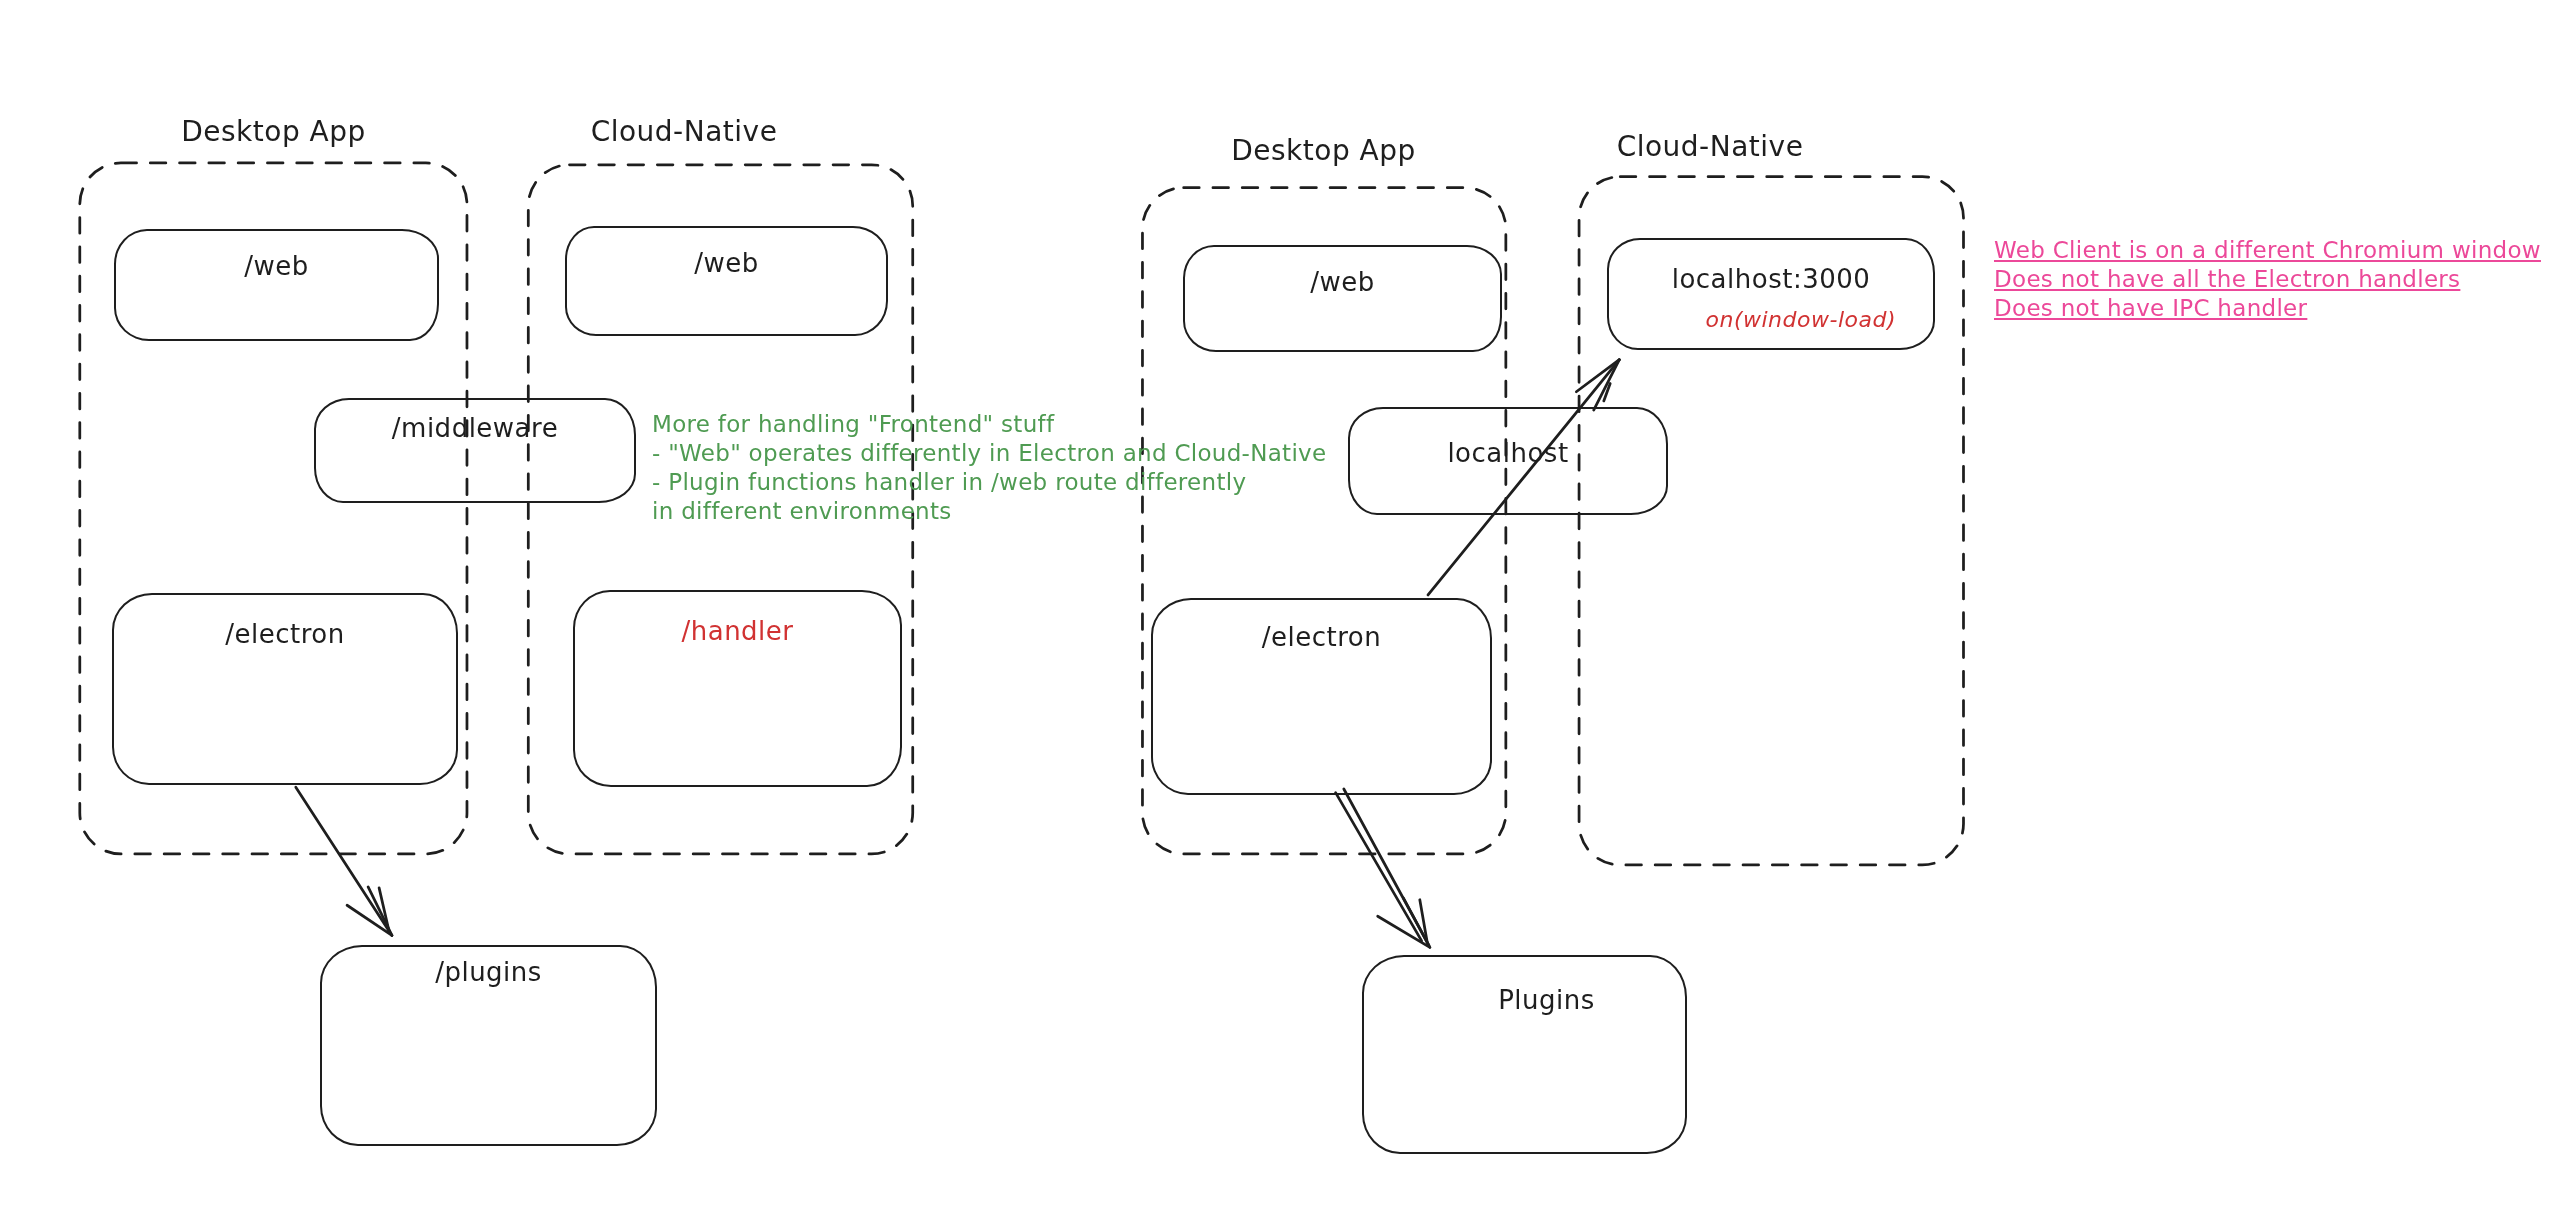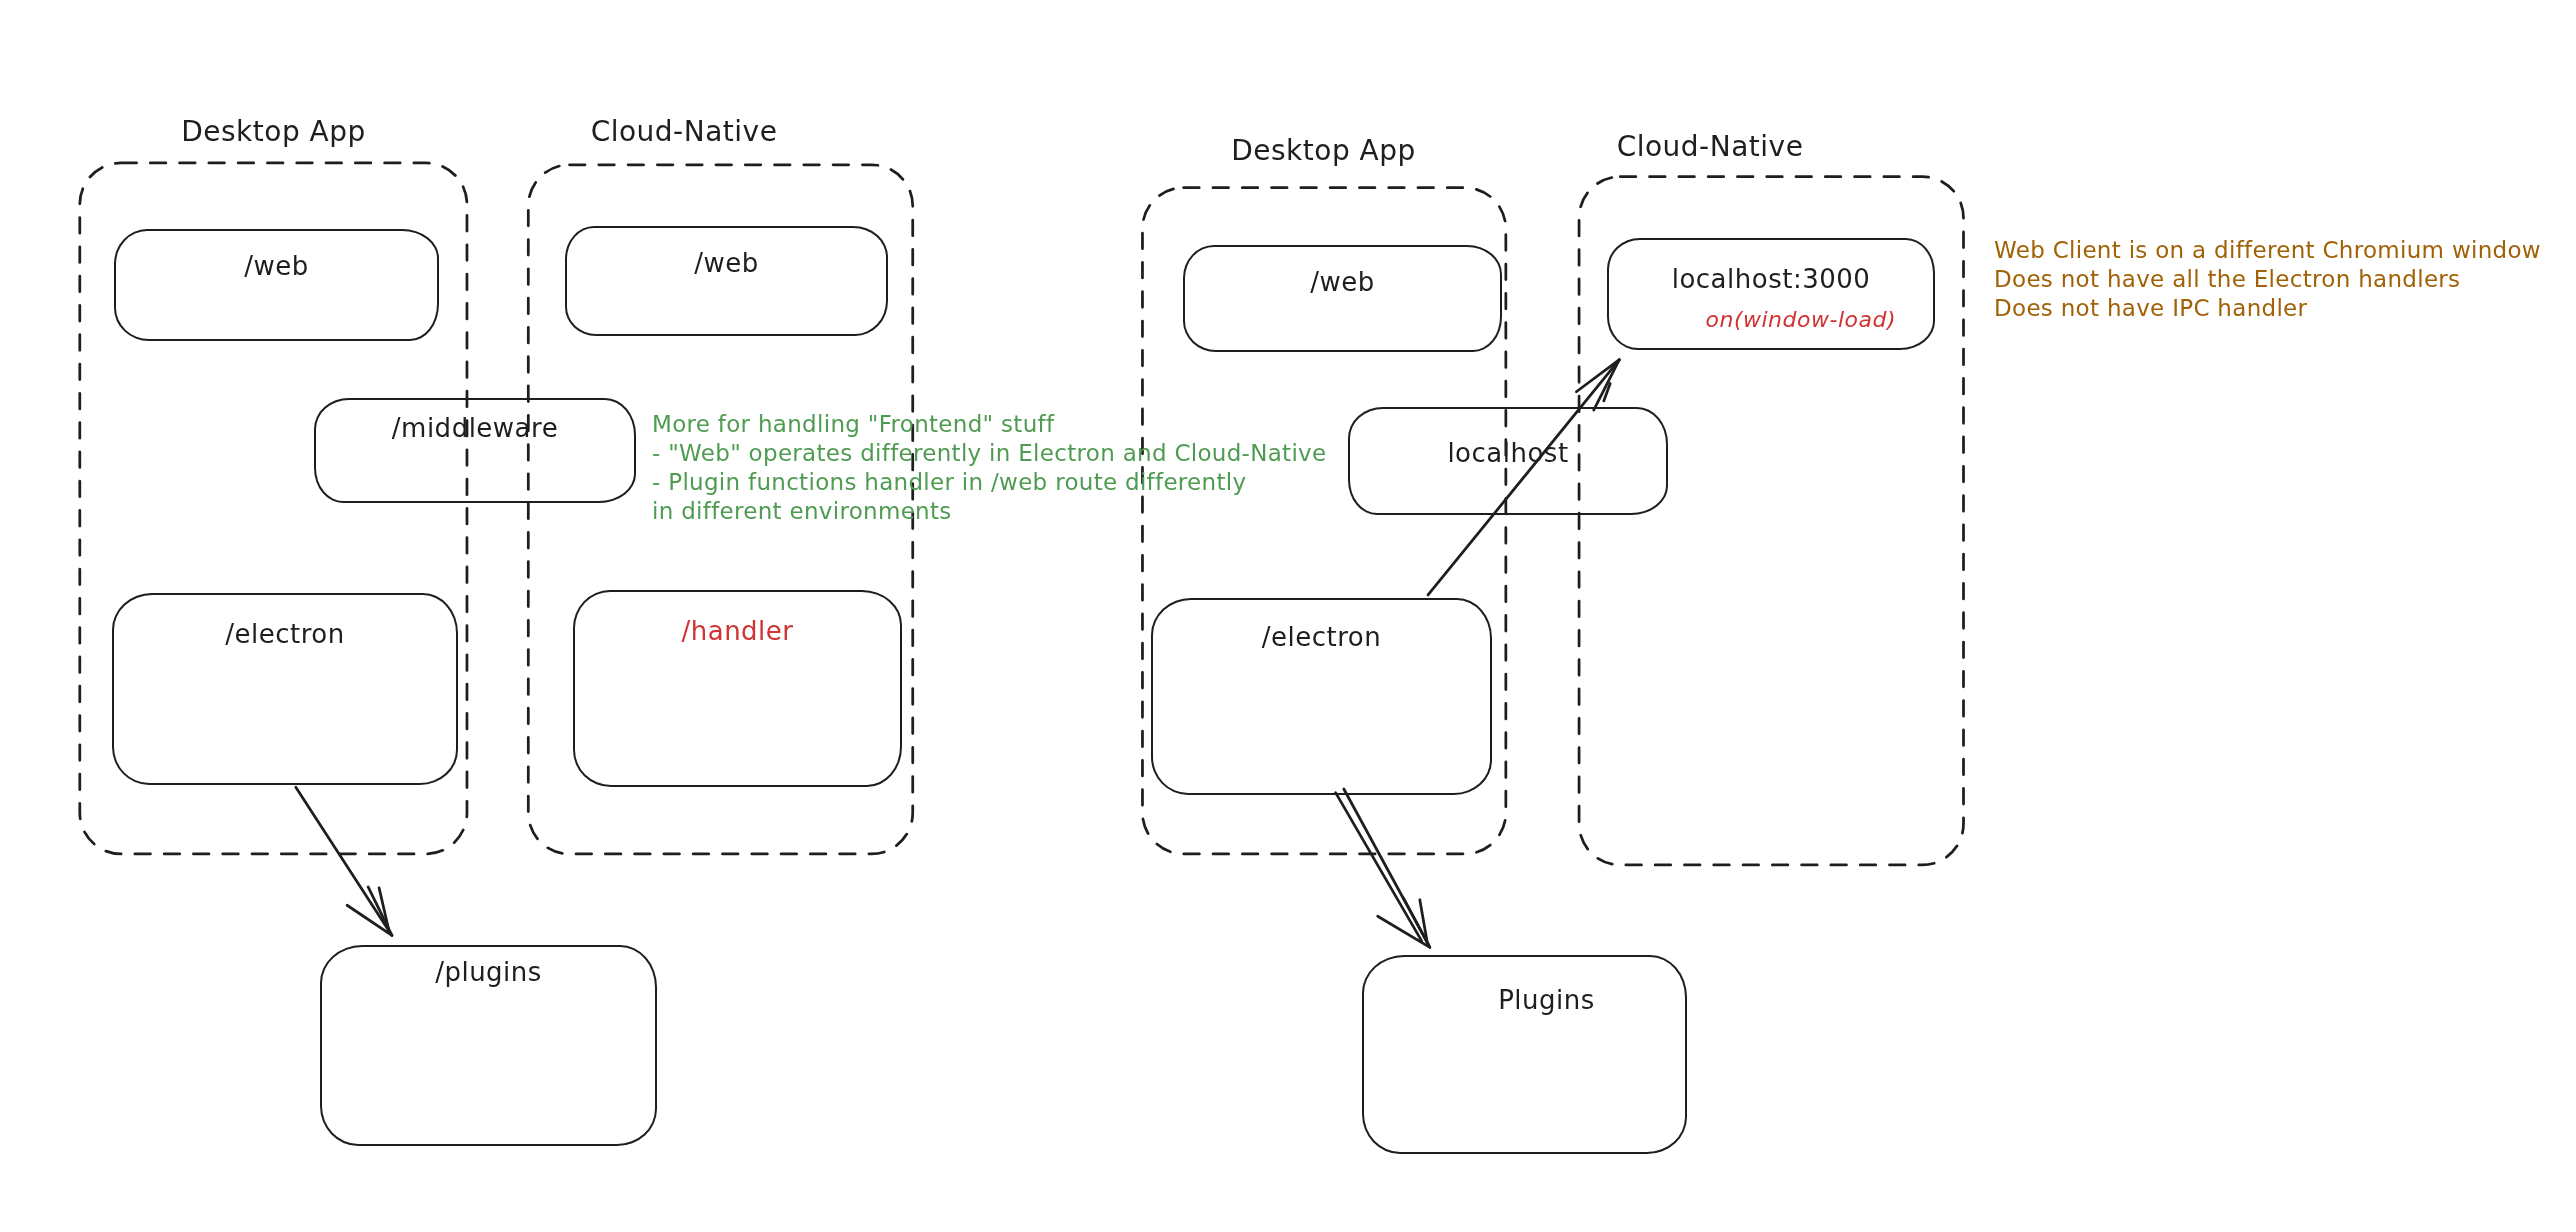--- a/index.html
+++ b/index.html
@@ -149,20 +149,20 @@
   </div>
 
   <div class="box" style="left:1151px; top:598px; width:341px; height:197px; padding-top:22px; border-radius:40px 35px 38px 37px / 37px 40px 35px 38px;">
     <span class="box-label">/electron</span>
   </div>
 
   <div class="box" style="left:1362px; top:955px; width:325px; height:199px; padding-top:27.5px; border-radius:42px 37px 40px 38px / 38px 42px 37px 40px;padding-left:44px;">
     <span class="box-label">Plugins</span>
   </div>
 
-  <div class="note" style="left: 1994px; top: 236px; color: #a16207;">
+  <div class="note" style="left: 1994px; top: 236px; color: #ec4899; text-decoration: underline;">
     <div>Web Client is on a different Chromium window</div>
     <div>Does not have all the Electron handlers</div>
     <div>Does not have IPC handler</div>
   </div>
 
 </div>
 
 
 </body></html>

